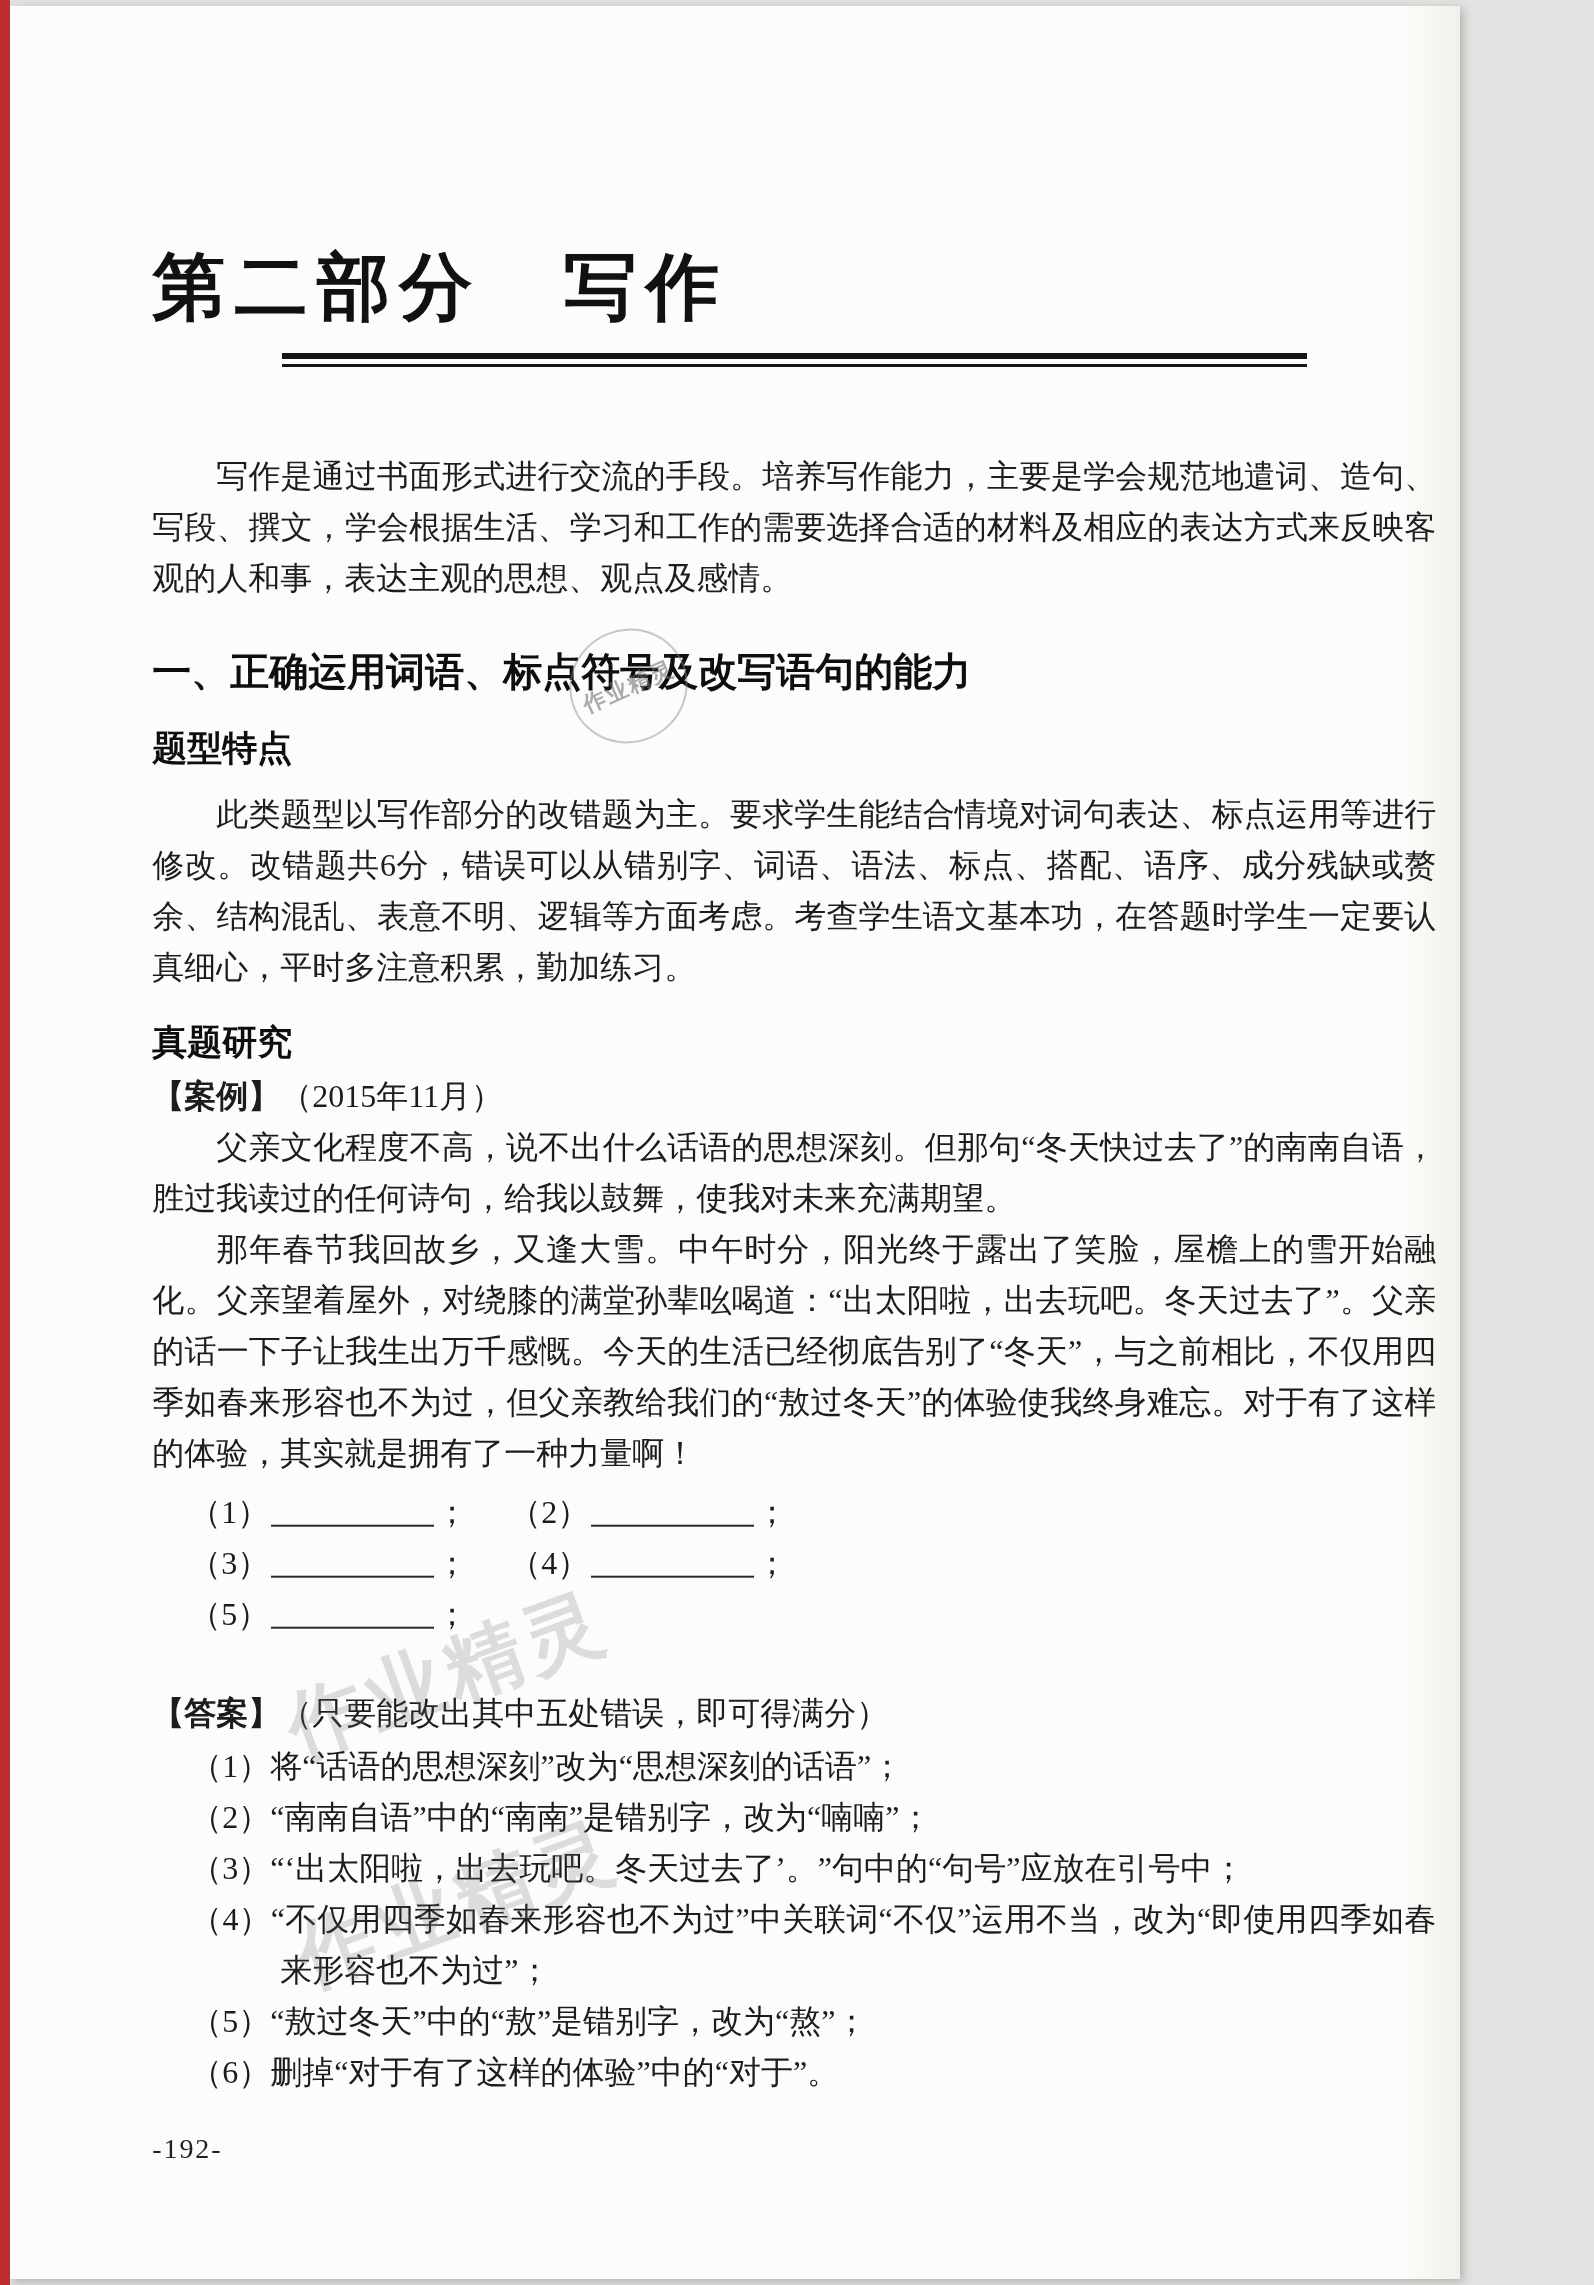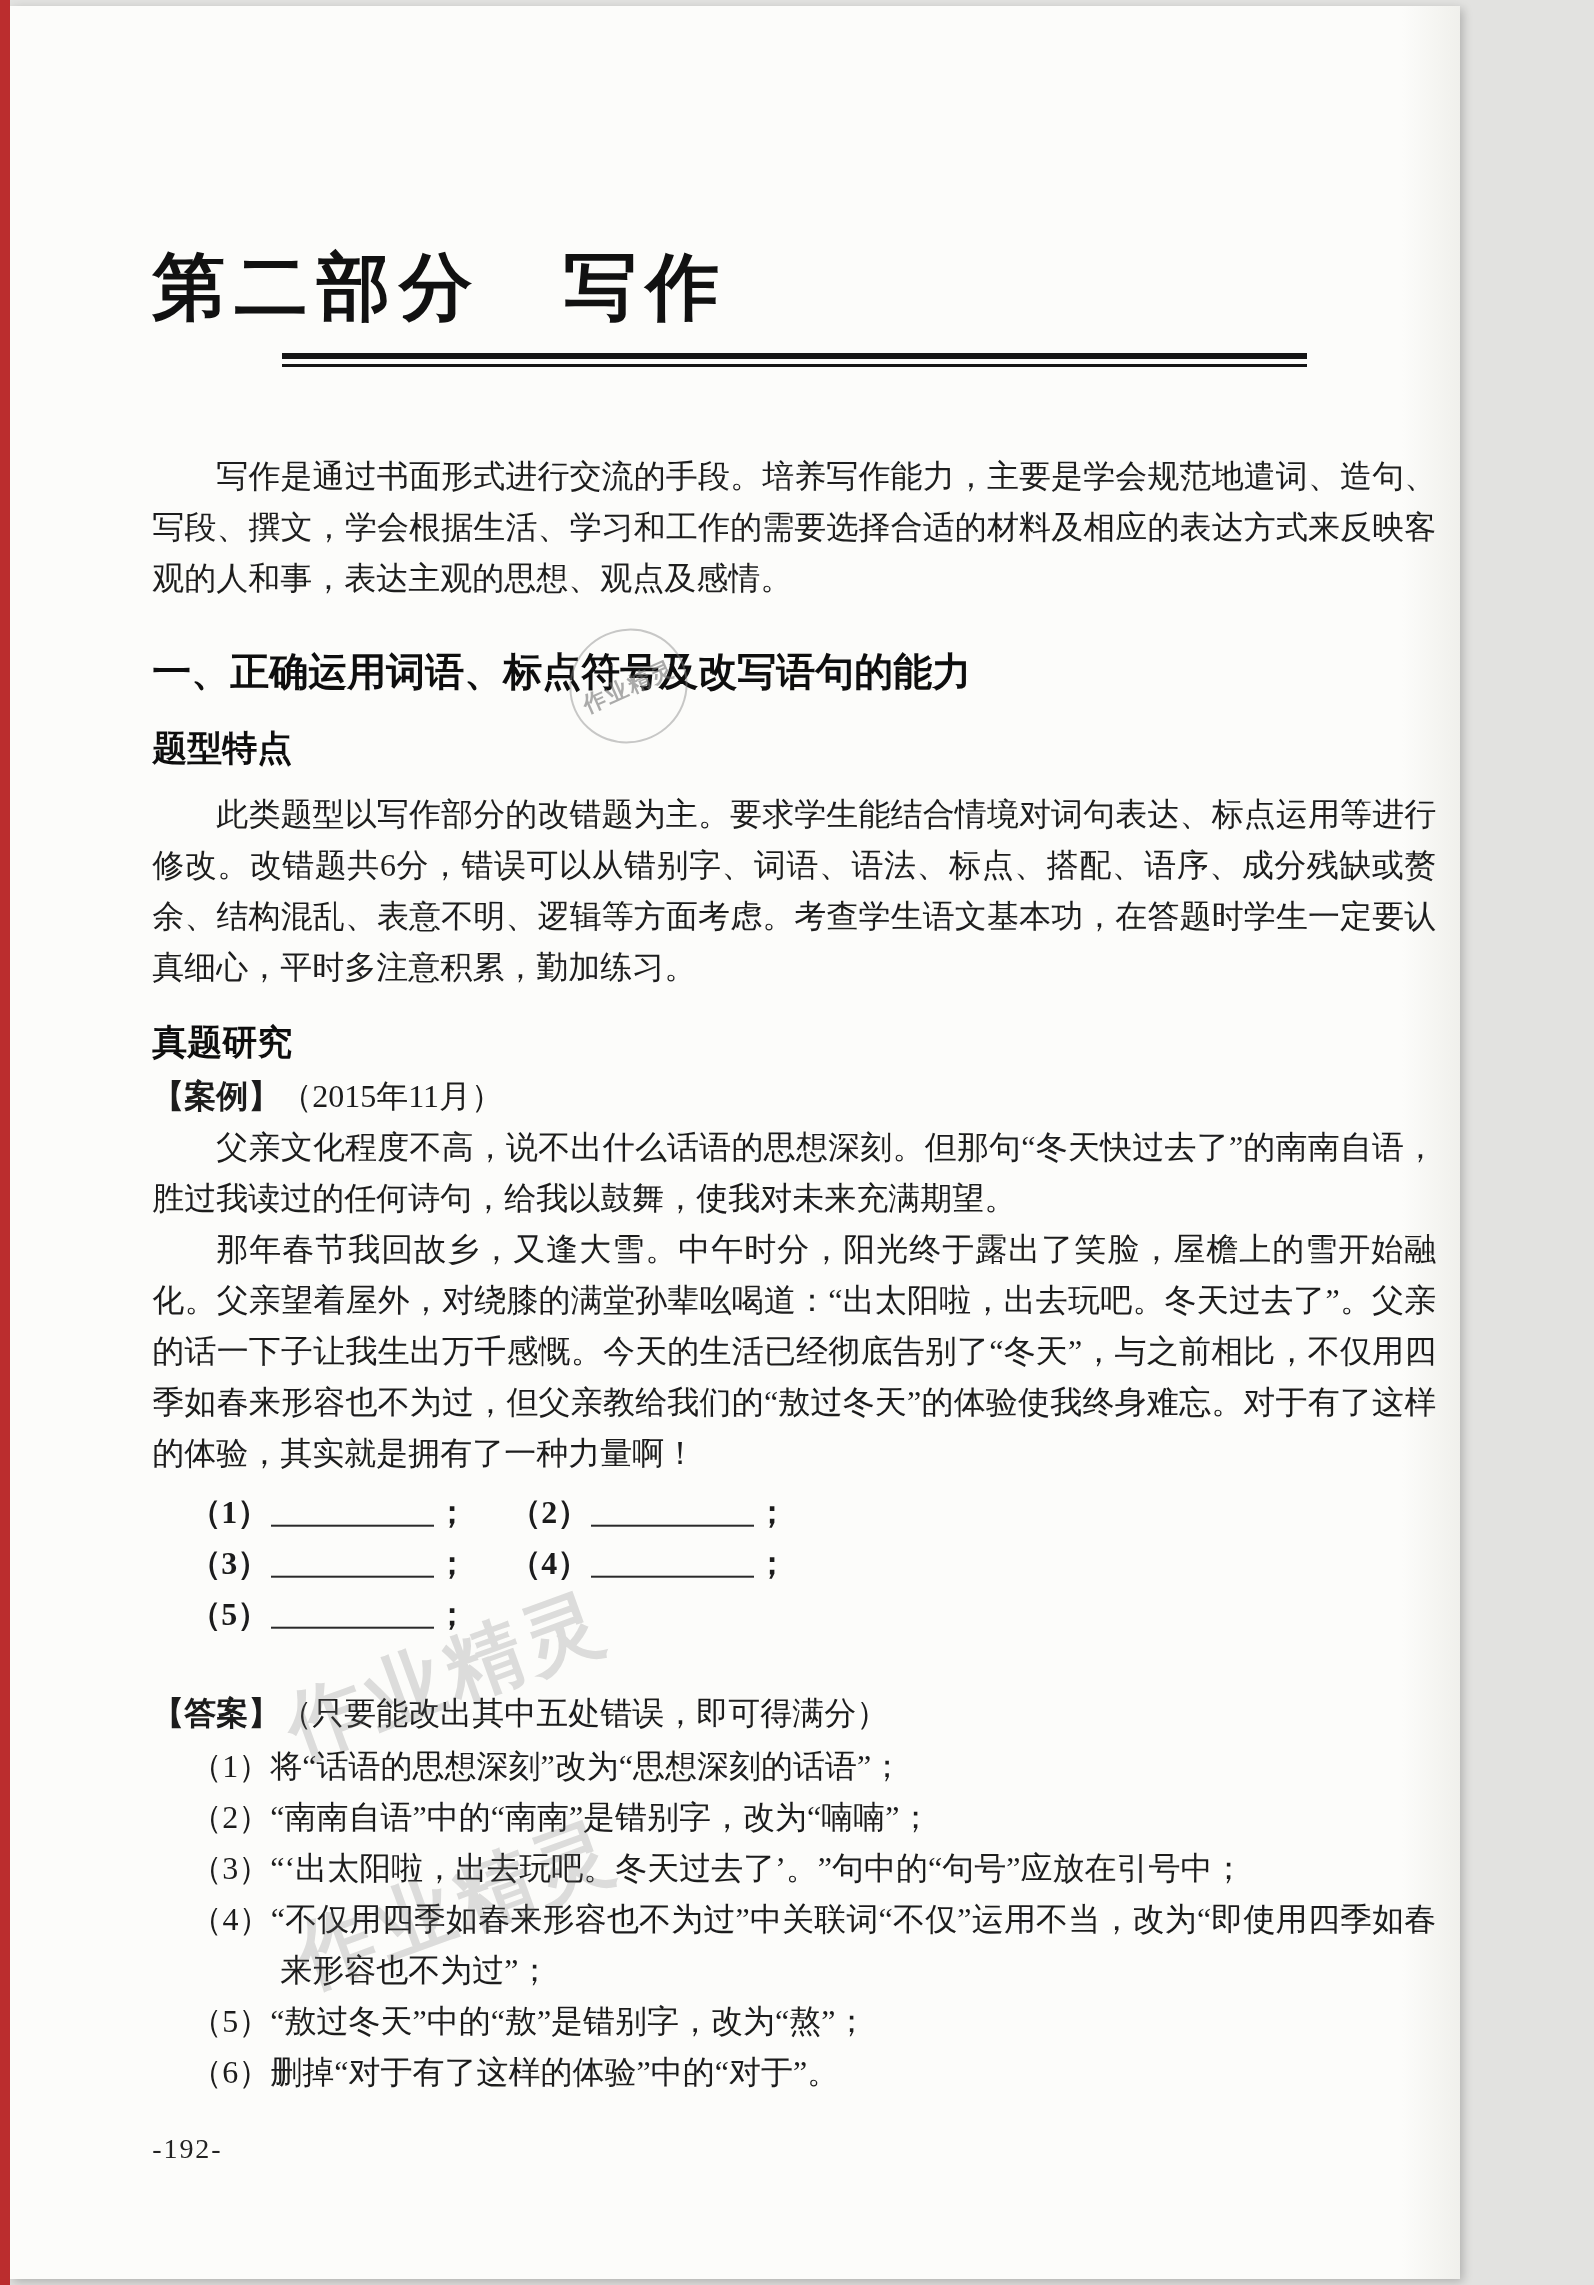--- a/index.html
+++ b/index.html
@@ -61,21 +61,21 @@
     font-size:35px;
     color:#0e0e0e;
   }
   .feature-body { margin-top:17px; }
   .research-heading { }
   .case-line { margin-top:5.6px; font-size:32px; line-height:51px; }
   .case-label { font-weight:bold; }
   .question-line { font-size:32px; line-height:51px; }
   .passage p { font-size:32px; line-height:51px; text-indent:2em; text-align:justify; }
   .blanks { margin-top:7.5px; padding-left:37px; }
-  .blank-row { line-height:51px; font-size:32px;font-weight:bold; }
+  .blank-row { line-height:51px; font-size:32px; }
   .blank-item { display:inline-block; min-width:312px; }
   .uline {
     display:inline-block; width:163px; height:1em;
     border-bottom:2.8px solid #2a2a2a;
     transform:translateY(3.7px);
     margin:0 1.9px;
   }
   .answer-line { margin-top:48px; font-size:32px; line-height:51px; }
   .answer-label { font-weight:bold; }
   .answers { margin-top:1.9px; }

